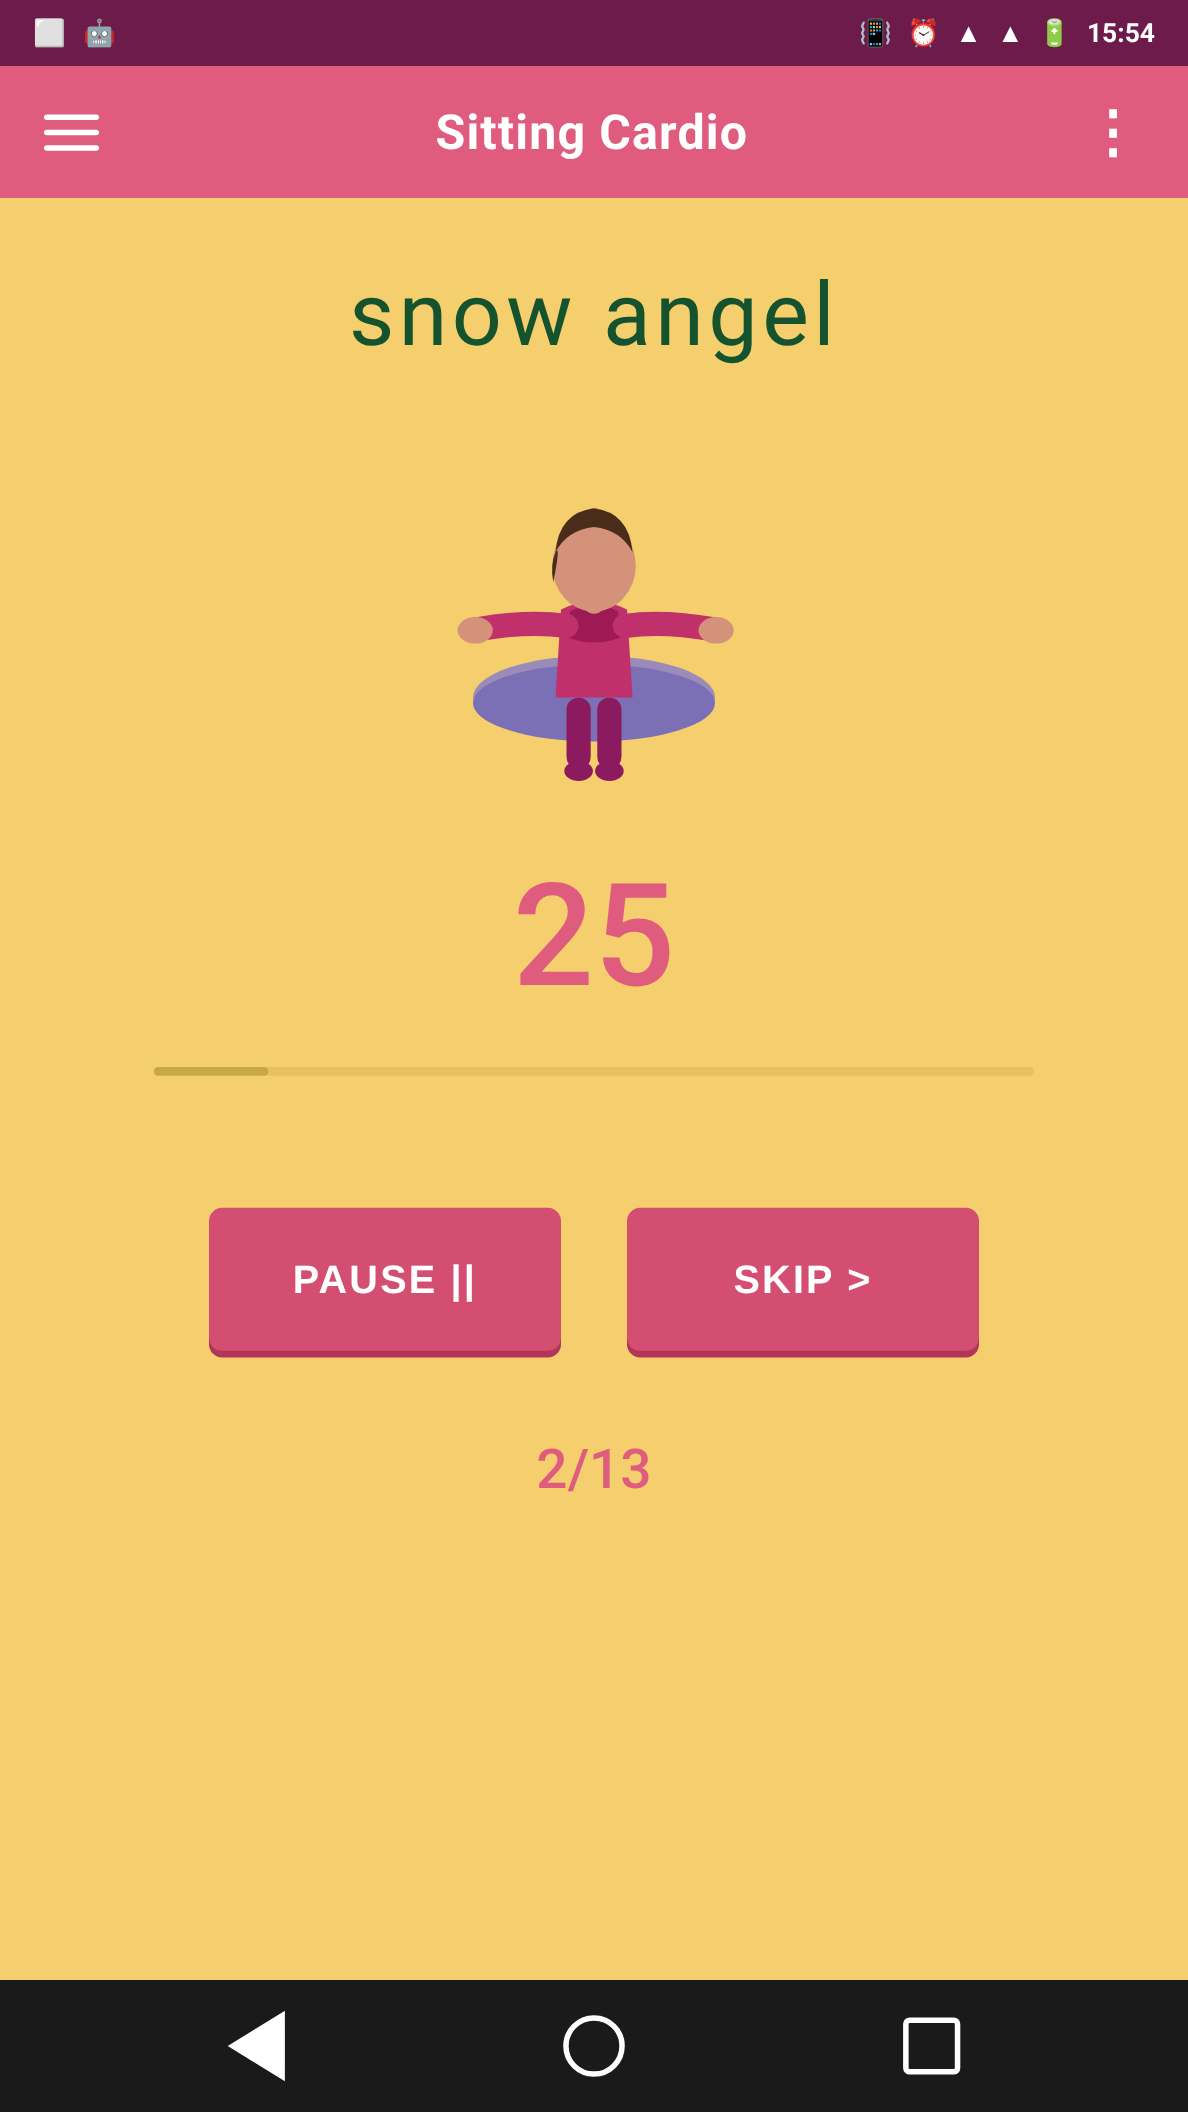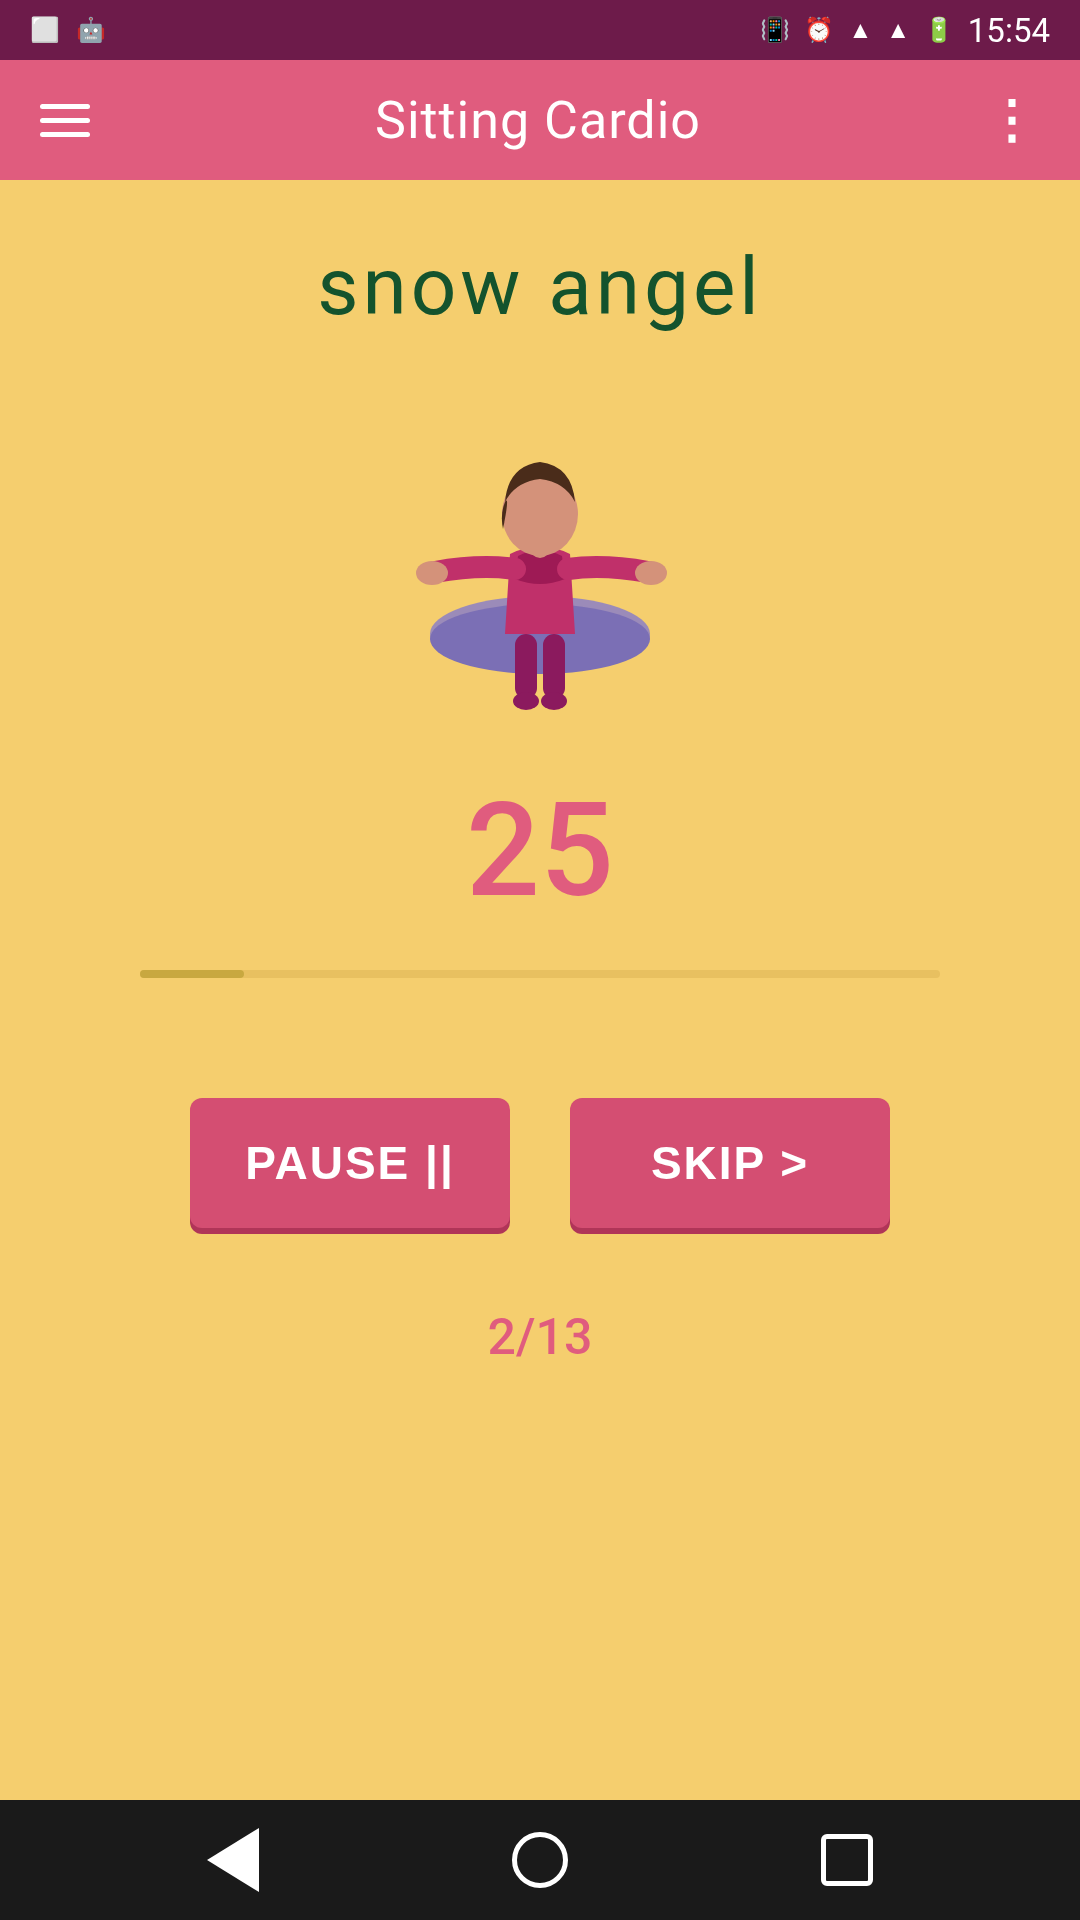--- a/index.html
+++ b/index.html
@@ -37,38 +37,38 @@
       color: white;
       font-size: 28px;
       font-weight: 500;
     }
     .status-icon {
       color: white;
       font-size: 24px;
     }
     .status-time {
       color: white;
-      font-size: 33px;
-      font-weight: 400;
+      font-size: 24px;
+      font-weight: 700;
     }
 
     
     .app-bar {
       width: 100%;
       height: 120px;
       background: #e05c7e;
       display: flex;
       align-items: center;
       justify-content: space-between;
       padding: 0 40px;
     }
     .app-bar-title {
       color: white;
-      font-size: 52px;
-      font-weight: 400;
+      font-size: 44px;
+      font-weight: 700;
       letter-spacing: 1px;
     }
     .menu-icon {
       display: flex;
       flex-direction: column;
       gap: 9px;
       cursor: pointer;
     }
     .menu-icon span {
       display: block;
@@ -144,21 +144,21 @@
     .buttons-row {
       display: flex;
       gap: 60px;
       margin-bottom: 80px;
     }
     .btn {
       width: 320px;
       height: 130px;
       border: none;
       border-radius: 12px;
-      font-size: 46px;
+      font-size: 36px;
       font-weight: 700;
       letter-spacing: 2px;
       cursor: pointer;
       display: flex;
       align-items: center;
       justify-content: center;
       color: white;
     }
     .btn-pause {
       background: #d44e72;

